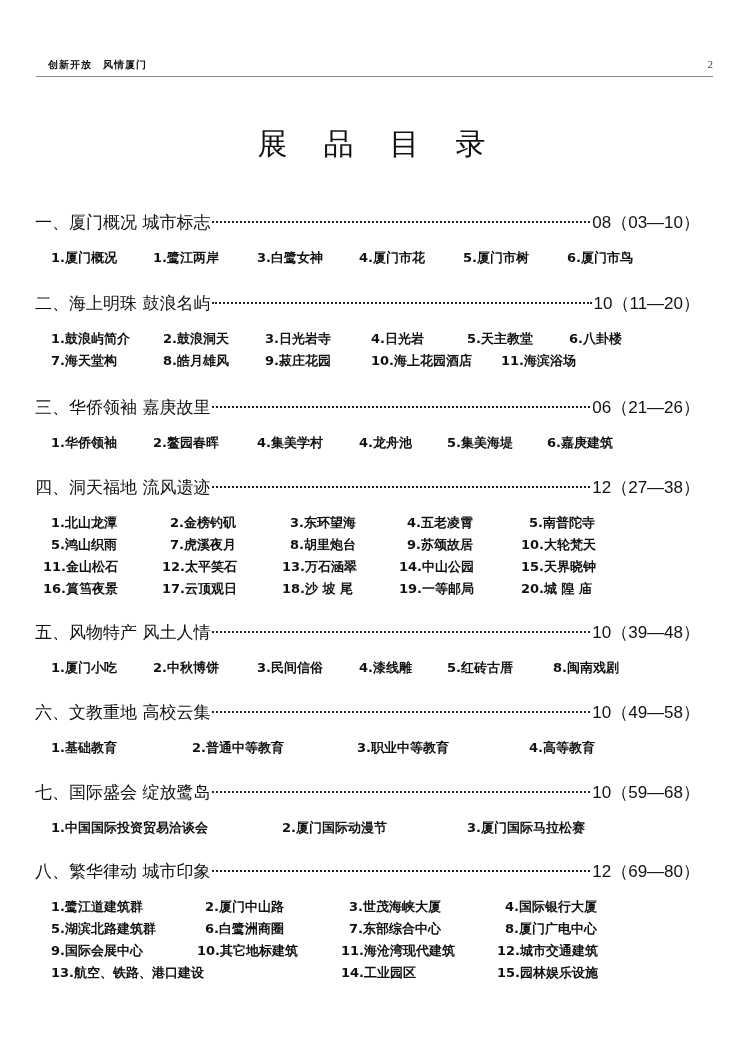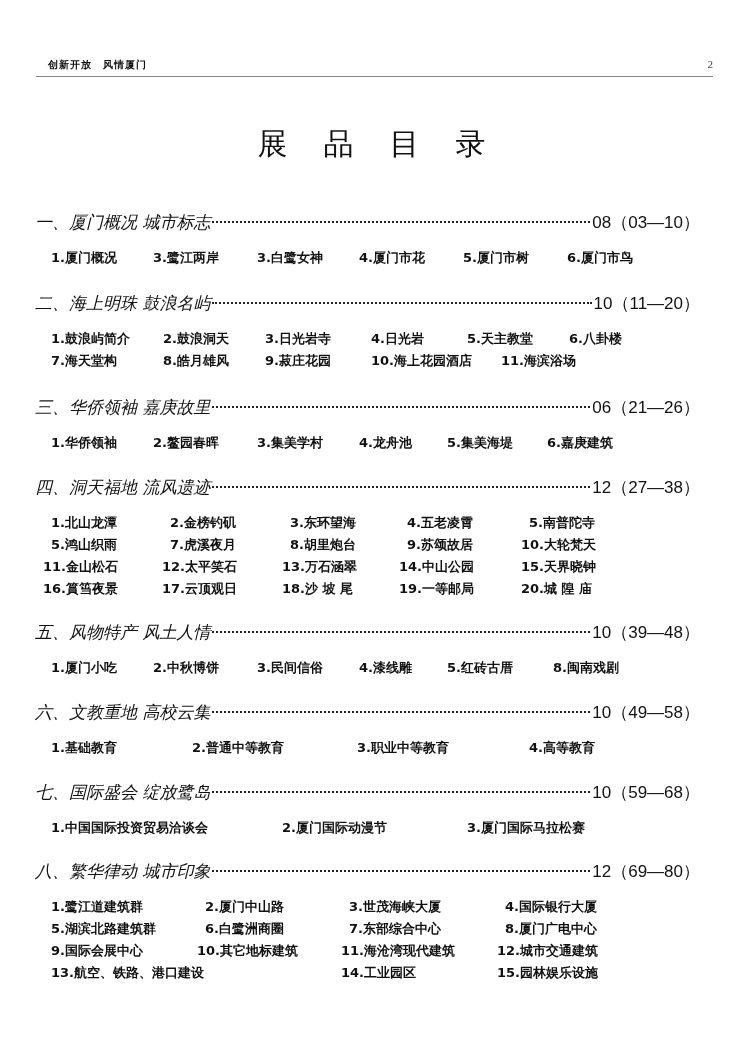--- a/index.html
+++ b/index.html
@@ -24,21 +24,21 @@
       position: absolute; left: 0; right: 0; top: 124px; text-align: center;
       font-size: 30px; letter-spacing: 36px; padding-left: 30px;
       font-family: Liberation Serif, serif;
     }
     .toc { position: absolute; left: 35px; width: 665px; }
     .section { position: absolute; left: 0; width: 665px; }
     .sec-head {
       display: flex; align-items: baseline; height: 24px;
       font-size: 17px; font-family: "DejaVu Sans", sans-serif;
     }
-    .sec-title { white-space: nowrap; font-style: italic; }
+    .sec-title { white-space: nowrap; }
     .leader {
       flex: 1; border-bottom: 2px dotted #222; margin: 0 2px; transform: translateY(-5px);
     }
     .sec-pages { white-space: nowrap; font-family: "Liberation Sans", sans-serif; font-size: 17px; }
     .items { position: relative; margin-top: 14px; }
     .item-row { position: relative; height: 22px; }
     .item {
       position: absolute; top: 0; font-size: 13px; white-space: nowrap;
       font-family: "DejaVu Sans", sans-serif; font-weight: bold;
     }
@@ -58,21 +58,21 @@
   <div class="section" style="top:211px">
     <div class="sec-head">
       <span class="sec-title">一、厦门概况 城市标志</span>
       <span class="leader"></span>
       <span class="sec-pages">08</span>
         <span class="sec-pages">（03—10）</span>
     </div>
     <div class="items">
       <div class="item-row">
         <span class="item" style="left:16px">1.厦门概况</span>
-        <span class="item" style="left:118px">3.鹭江两岸</span>
+        <span class="item" style="left:118px">1.鹭江两岸</span>
         <span class="item" style="left:222px">3.白鹭女神</span>
         <span class="item" style="left:324px">4.厦门市花</span>
         <span class="item" style="left:428px">5.厦门市树</span>
         <span class="item" style="left:532px">6.厦门市鸟</span>
       </div>
     </div>
   </div>
 
   <div class="section" style="top:292px">
     <div class="sec-head">
@@ -104,21 +104,21 @@
     <div class="sec-head">
       <span class="sec-title">三、华侨领袖 嘉庚故里</span>
       <span class="leader"></span>
       <span class="sec-pages">06</span>
         <span class="sec-pages">（21—26）</span>
     </div>
     <div class="items">
       <div class="item-row">
         <span class="item" style="left:16px">1.华侨领袖</span>
         <span class="item" style="left:118px">2.鳌园春晖</span>
-        <span class="item" style="left:222px">3.集美学村</span>
+        <span class="item" style="left:222px">4.集美学村</span>
         <span class="item" style="left:324px">4.龙舟池</span>
         <span class="item" style="left:412px">5.集美海堤</span>
         <span class="item" style="left:512px">6.嘉庚建筑</span>
       </div>
     </div>
   </div>
 
   <div class="section" style="top:476px">
     <div class="sec-head">
       <span class="sec-title">四、洞天福地 流风遗迹</span>

